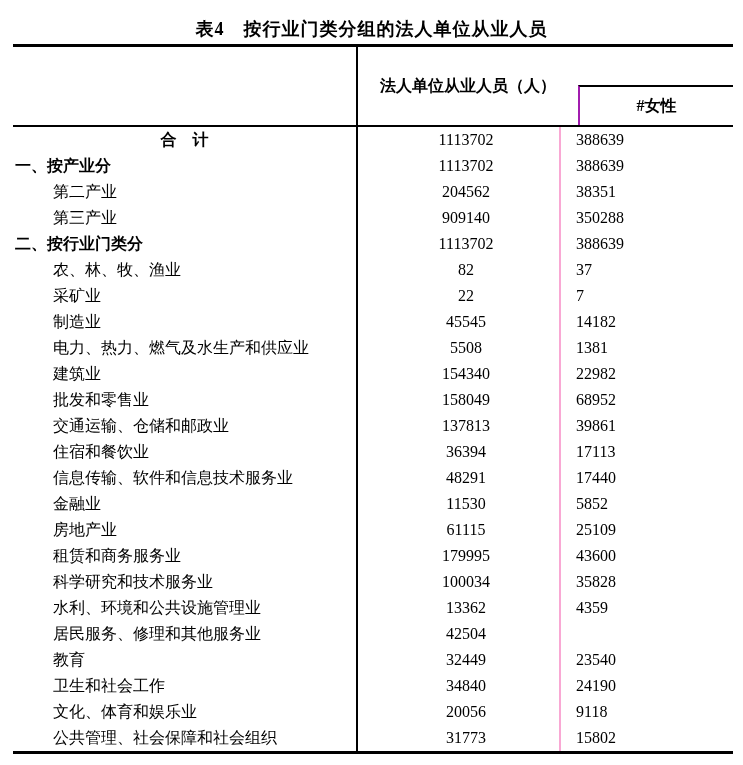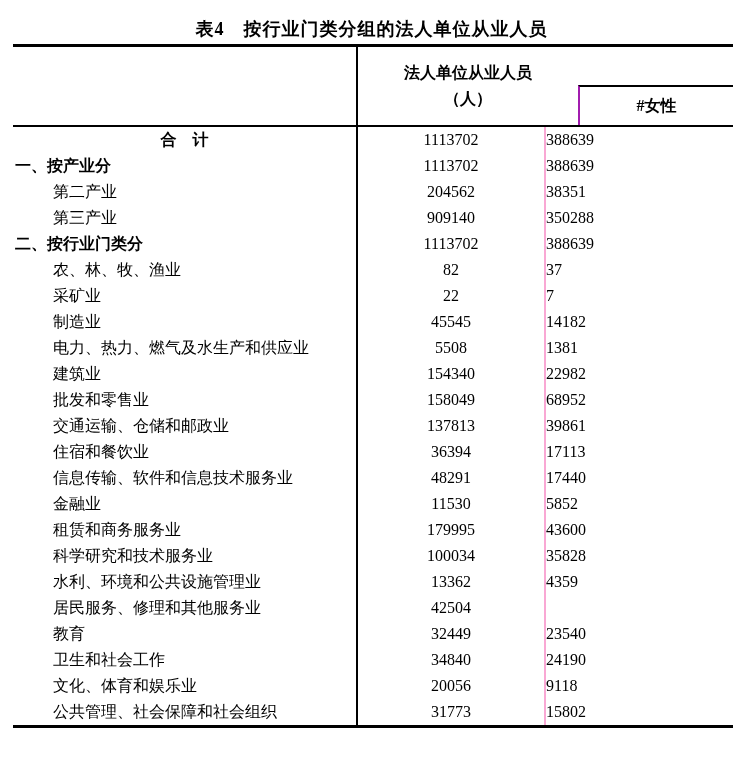--- a/index.html
+++ b/index.html
@@ -27,35 +27,35 @@
     border-bottom:3px solid #000;
   }
   .thead {
     display:flex;
     height:80px;
     border-bottom:2px solid #000;
   }
   .hc1 { width:345px; border-right:2px solid #000; }
   .hc2 {
     width:220px;
-    display:flex; flex-direction:column;
+    display:flex; 
     align-items:center; justify-content:center;
     font-size:16px; font-weight:bold;
     line-height:26px;
   }
   .hc3 { width:155px; display:flex; flex-direction:column; }
   .hc3-spacer { height:38px; }
   .hc3-box {
     flex:1;
     border-top:2px solid #000;
     border-left:2px solid #a21caf;
     display:flex; align-items:center; justify-content:center;
     font-size:16px; font-weight:bold;
   }
-  .row { display:flex; height:26px; line-height:26px; font-size:16px; }
+  .row { display:flex; height:26px; line-height:26px; font-size:16px;gap:15px; }
   .c1 { width:345px; border-right:2px solid #000; white-space:nowrap; overflow:hidden; }
   .c2 { width:188px; border-right:2px solid #f9a8d4; text-align:center; }
   .c3 { width:155px; text-align:left; }
   .row-total .c1 { text-align:center; font-weight:bold; }
   .row-section .c1 { padding-left:2px; font-weight:bold; }
   .row-item .c1 { padding-left:40px; }
 </style>
 </head>
 <body>
 
@@ -162,20 +162,25 @@
         <div class="c2">48291</div>
         <div class="c3">17440</div>
       </div>
 
       <div class="row row-item">
         <div class="c1">金融业</div>
         <div class="c2">11530</div>
         <div class="c3">5852</div>
       </div>
 
+      <div class="row row-item">
+        <div class="c1">房地产业</div>
+        <div class="c2">61115</div>
+        <div class="c3">25109</div>
+      </div>
 
       <div class="row row-item">
         <div class="c1">租赁和商务服务业</div>
         <div class="c2">179995</div>
         <div class="c3">43600</div>
       </div>
 
       <div class="row row-item">
         <div class="c1">科学研究和技术服务业</div>
         <div class="c2">100034</div>

